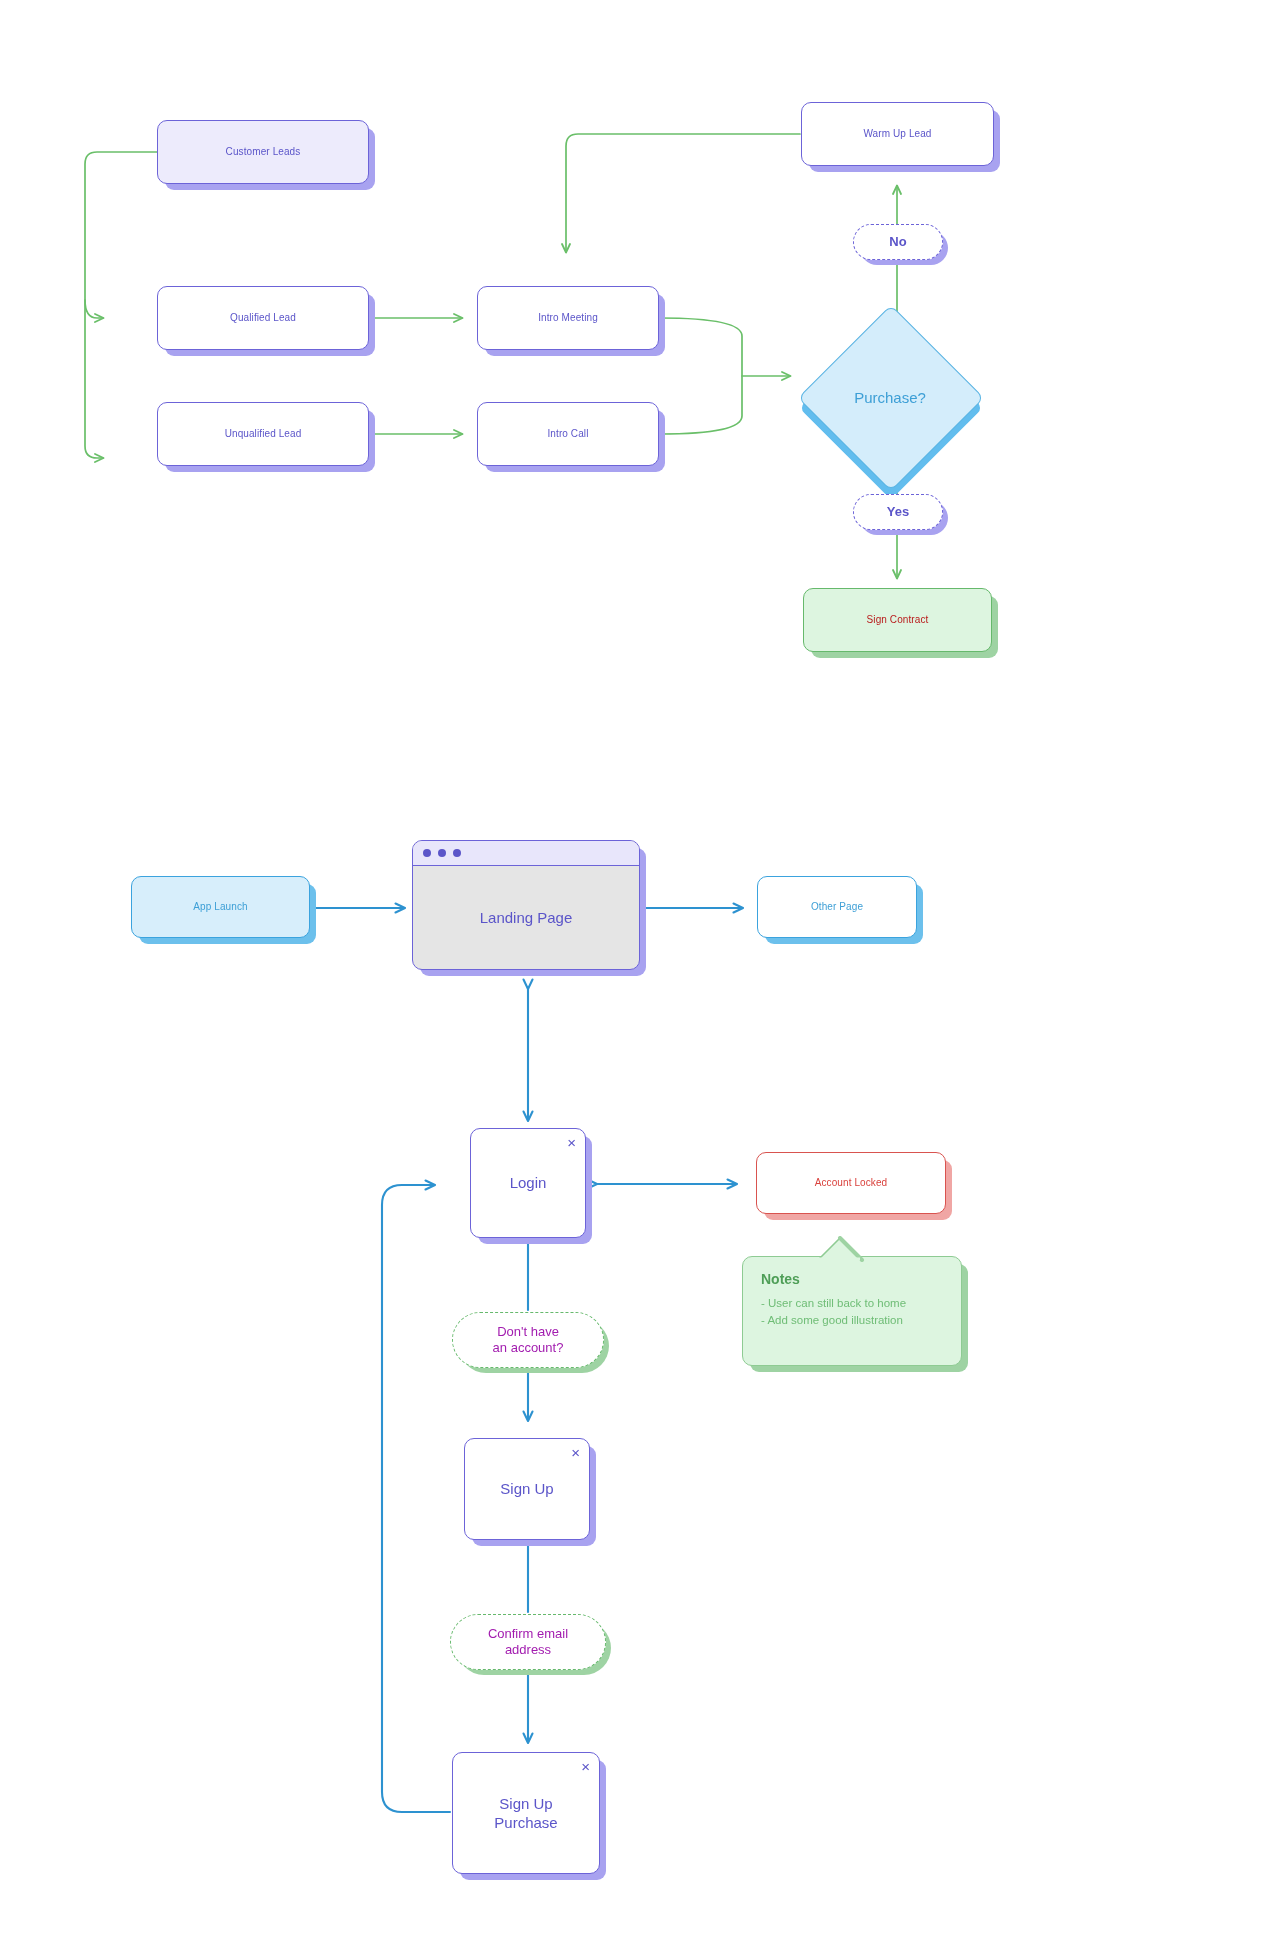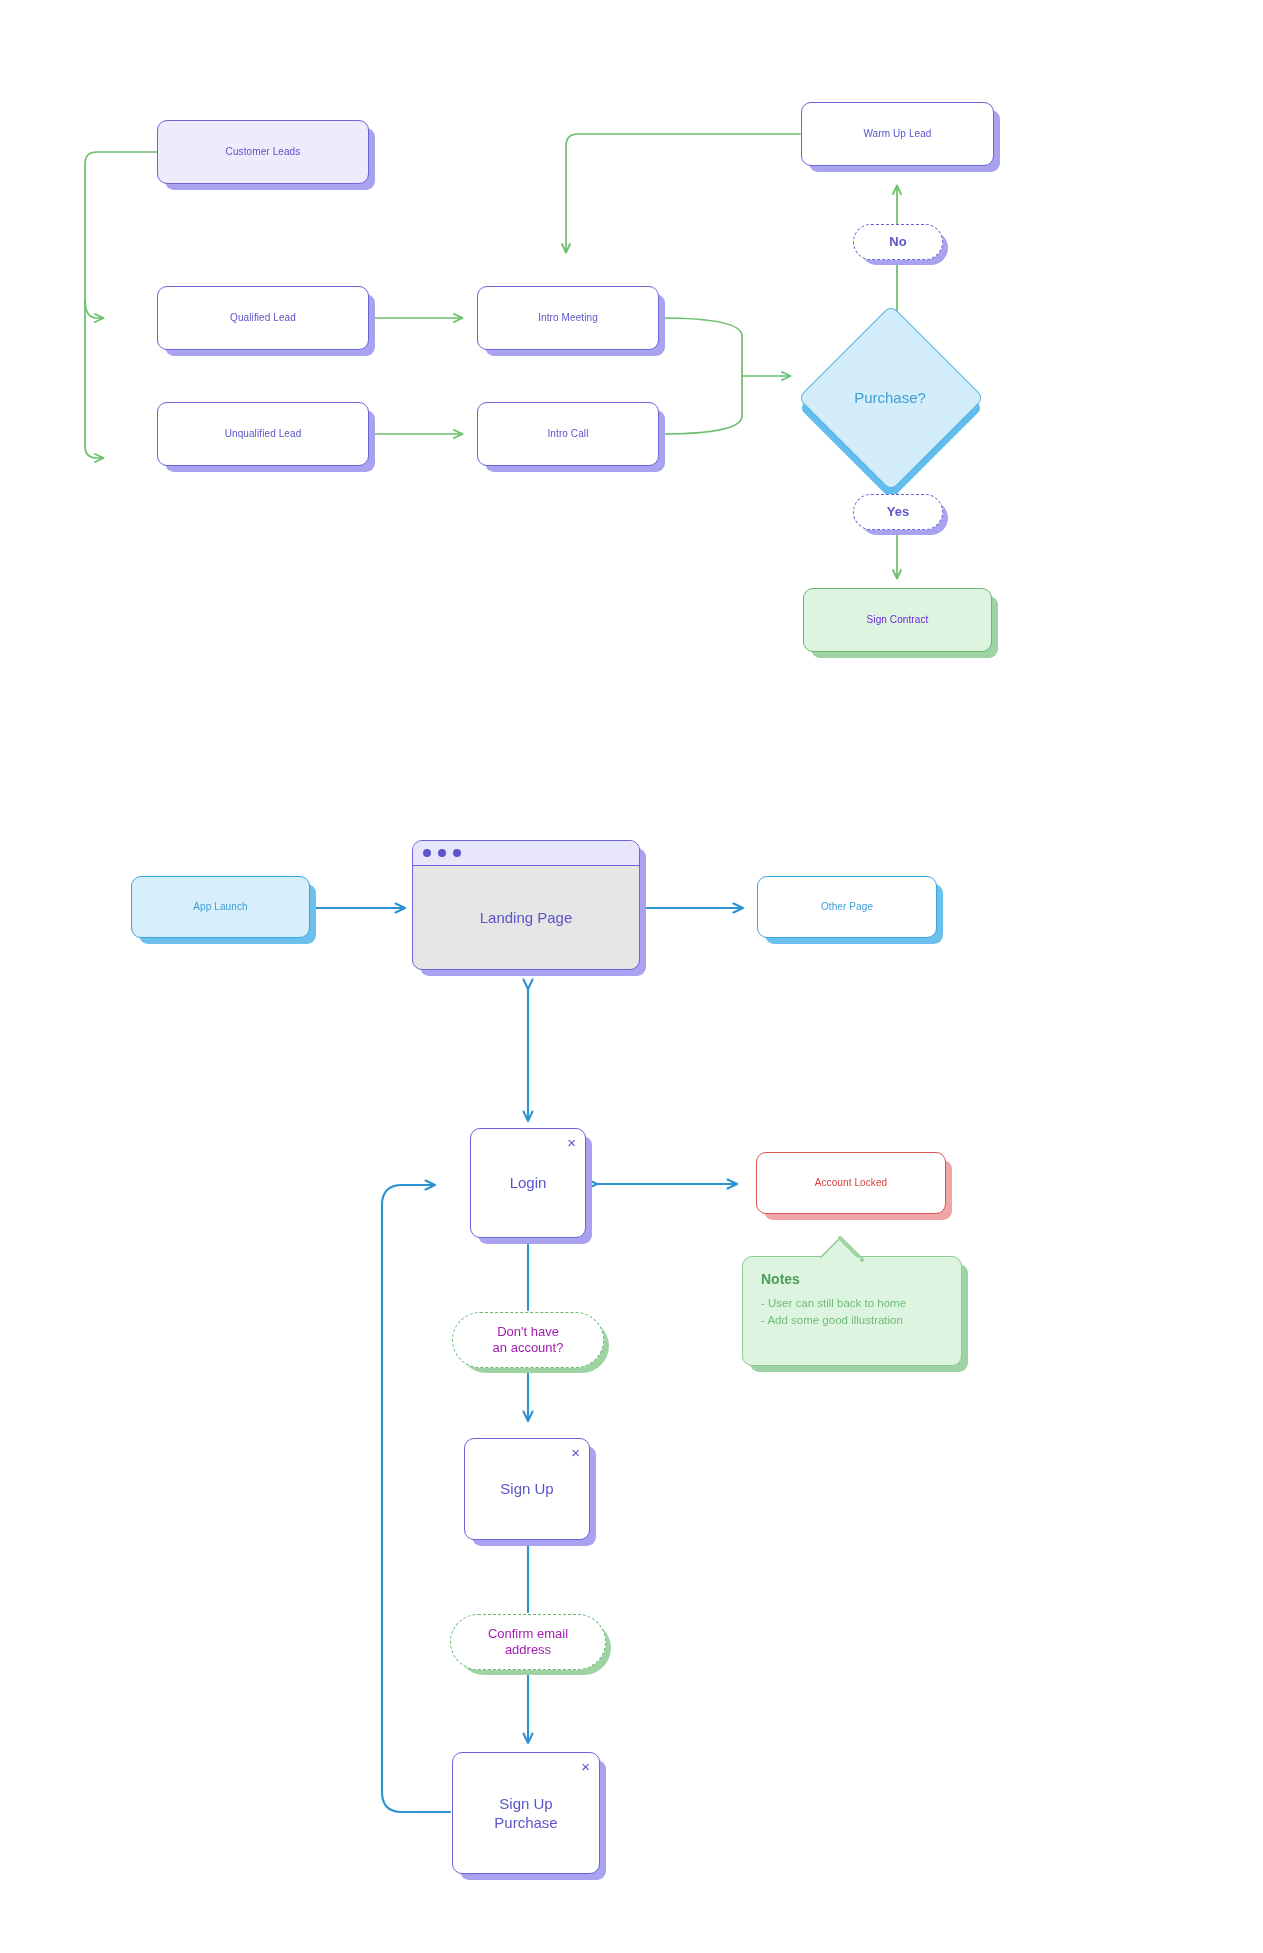--- a/index.html
+++ b/index.html
@@ -53,21 +53,21 @@
     background: #edebfc;
     border: 1.6px solid #6c63d8;
     color: #5b55c9;
     box-shadow: 7px 7px 0 -1px #a8a2f0;
   }
 
   
   .n-green {
     background: #ddf5e0;
     border: 1.6px solid #66b96c;
-    color: #6d28d9;
+    color: #b91c1c;
     box-shadow: 7px 7px 0 -1px #9ed3a3;
   }
 
   
   .n-blue-fill {
     background: #d7eefb;
     border: 1.6px solid #3ba3de;
     color: #3d9fd6;
     box-shadow: 7px 7px 0 -1px #6cc0ec;
   }
@@ -329,21 +329,21 @@
     <div class="titlebar">
       <span class="dot"></span>
       <span class="dot"></span>
       <span class="dot"></span>
     </div>
     <div class="bbody">
       <span>Landing Page</span>
     </div>
   </div>
 
-  <div class="node n-blue" style="left:757px; top:876px; width:180px; height:62px;">
+  <div class="node n-blue" style="left:757px; top:876px; width:160px; height:62px;">
     <span>Other Page</span>
   </div>
 
   <div class="modal" style="left:470px; top:1128px; width:116px; height:110px;">
     <span class="closeic">×</span>
     <div class="mlabel">Login</div>
   </div>
 
   <div class="node n-red" style="left:756px; top:1152px; width:190px; height:62px;">
     <span>Account Locked</span>

